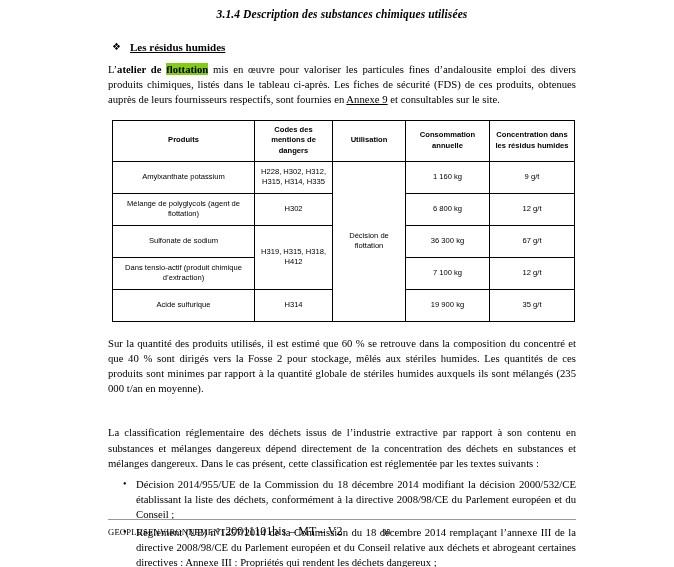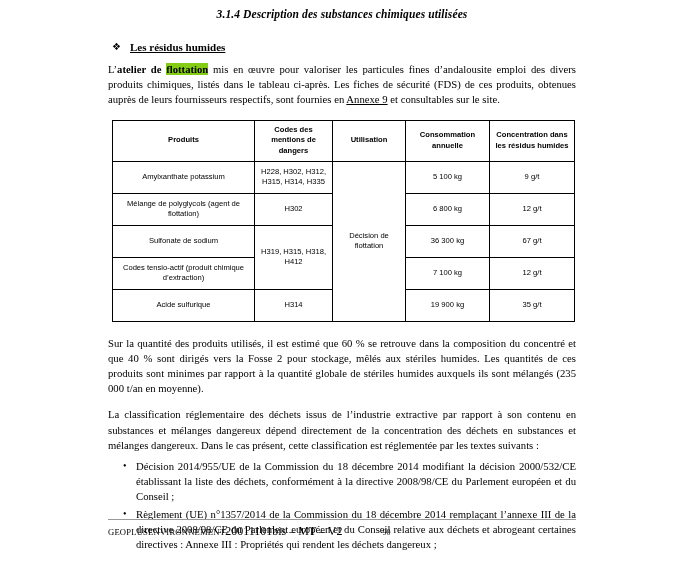--- a/index.html
+++ b/index.html
@@ -163,52 +163,52 @@
           <th>Utilisation</th>
           <th>Consommation annuelle</th>
           <th>Concentration dans les résidus humides</th>
         </tr>
       </thead>
       <tbody>
         <tr>
           <td class="prod">Amylxanthate potassium</td>
           <td>H228, H302, H312, H315, H314, H335</td>
           <td rowspan="5">Décision de flottation</td>
-          <td>5 100 kg</td>
+          <td>1 160 kg</td>
           <td>9 g/t</td>
         </tr>
         <tr>
           <td class="prod">Mélange de polyglycols (agent de flottation)</td>
           <td>H302</td>
           <td>6 800 kg</td>
           <td>12 g/t</td>
         </tr>
         <tr>
           <td class="prod">Sulfonate de sodium</td>
           <td rowspan="2">H319, H315, H318, H412</td>
           <td>36 300 kg</td>
           <td>67 g/t</td>
         </tr>
         <tr>
-          <td class="prod">Codes tensio-actif (produit chimique d’extraction)</td>
+          <td class="prod">Dans tensio-actif (produit chimique d’extraction)</td>
           <td>7 100 kg</td>
           <td>12 g/t</td>
         </tr>
         <tr>
           <td class="prod">Acide sulfurique</td>
           <td>H314</td>
           <td>19 900 kg</td>
           <td>35 g/t</td>
         </tr>
       </tbody>
     </table>
 
     <p class="body-text" style="margin-top:14px;">Sur la quantité des produits utilisés, il est estimé que 60 % se retrouve dans la composition du concentré et que 40 % sont dirigés vers la Fosse 2 pour stockage, mêlés aux stériles humides. Les quantités de ces produits sont minimes par rapport à la quantité globale de stériles humides auxquels ils sont mélangés (235 000 t/an en moyenne).</p>
 
-    <p class="body-text" style="margin-top:11px;">La classification réglementaire des déchets issus de l’industrie extractive par rapport à son contenu en substances et mélanges dangereux dépend directement de la concentration des déchets en substances et mélanges dangereux. Dans le cas présent, cette classification est réglementée par les textes suivants :</p>
+    <p class="body-text" style="margin-top:29px;">La classification réglementaire des déchets issus de l’industrie extractive par rapport à son contenu en substances et mélanges dangereux dépend directement de la concentration des déchets en substances et mélanges dangereux. Dans le cas présent, cette classification est réglementée par les textes suivants :</p>
 
     <ul class="dash-list">
       <li>
         <span class="li-bullet">•</span>
         <span>Décision 2014/955/UE de la Commission du 18 décembre 2014 modifiant la décision 2000/532/CE établissant la liste des déchets, conformément à la directive 2008/98/CE du Parlement européen et du Conseil ;</span>
       </li>
       <li>
         <span class="li-bullet">•</span>
         <span>Règlement (UE) n°1357/2014 de la Commission du 18 décembre  2014 remplaçant l’annexe III de la directive 2008/98/CE du Parlement européen et du Conseil relative aux déchets et abrogeant certaines directives : Annexe III : Propriétés qui rendent les déchets dangereux ;</span>
       </li>

